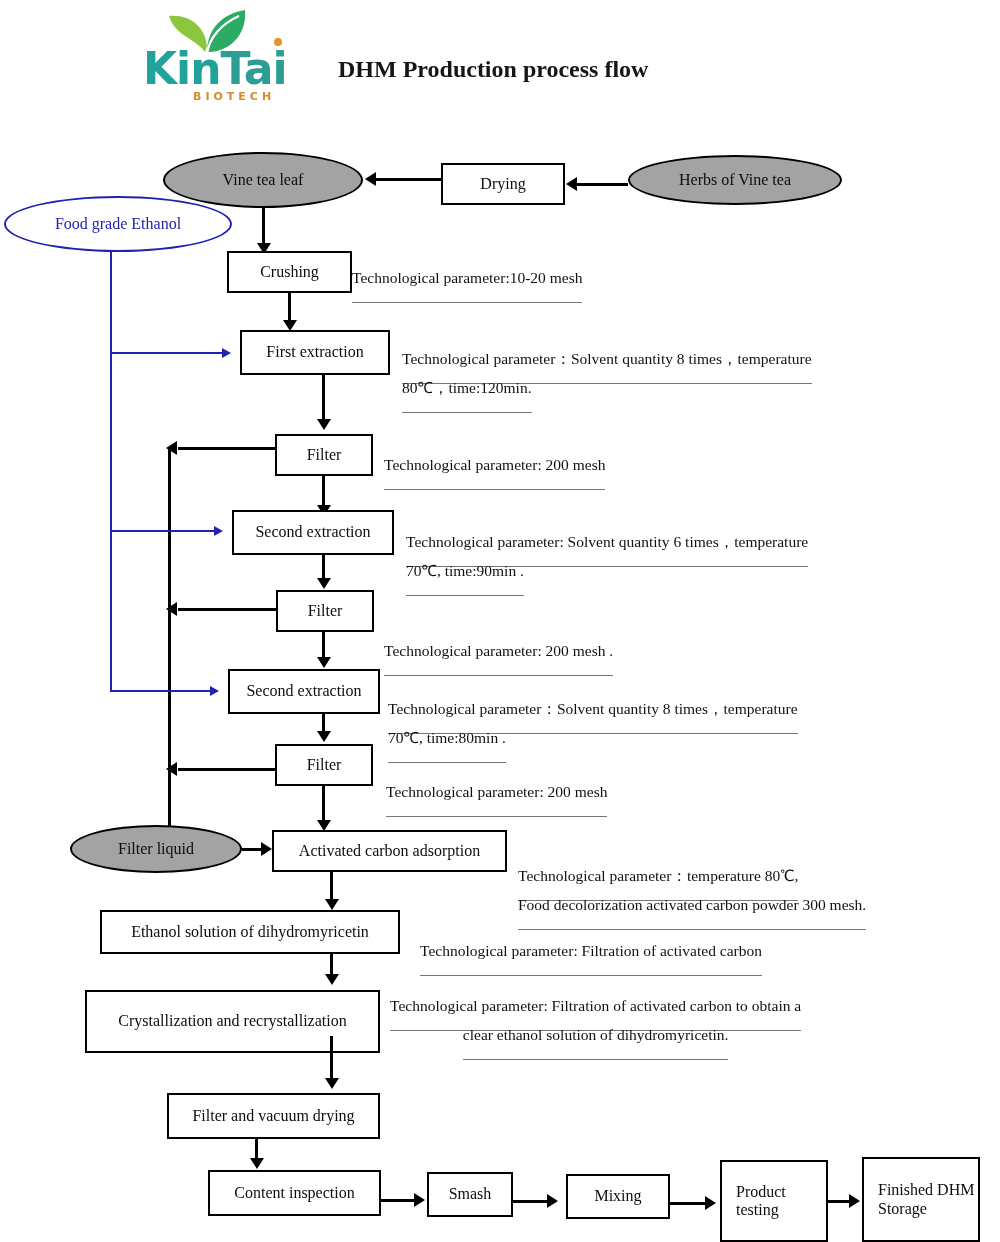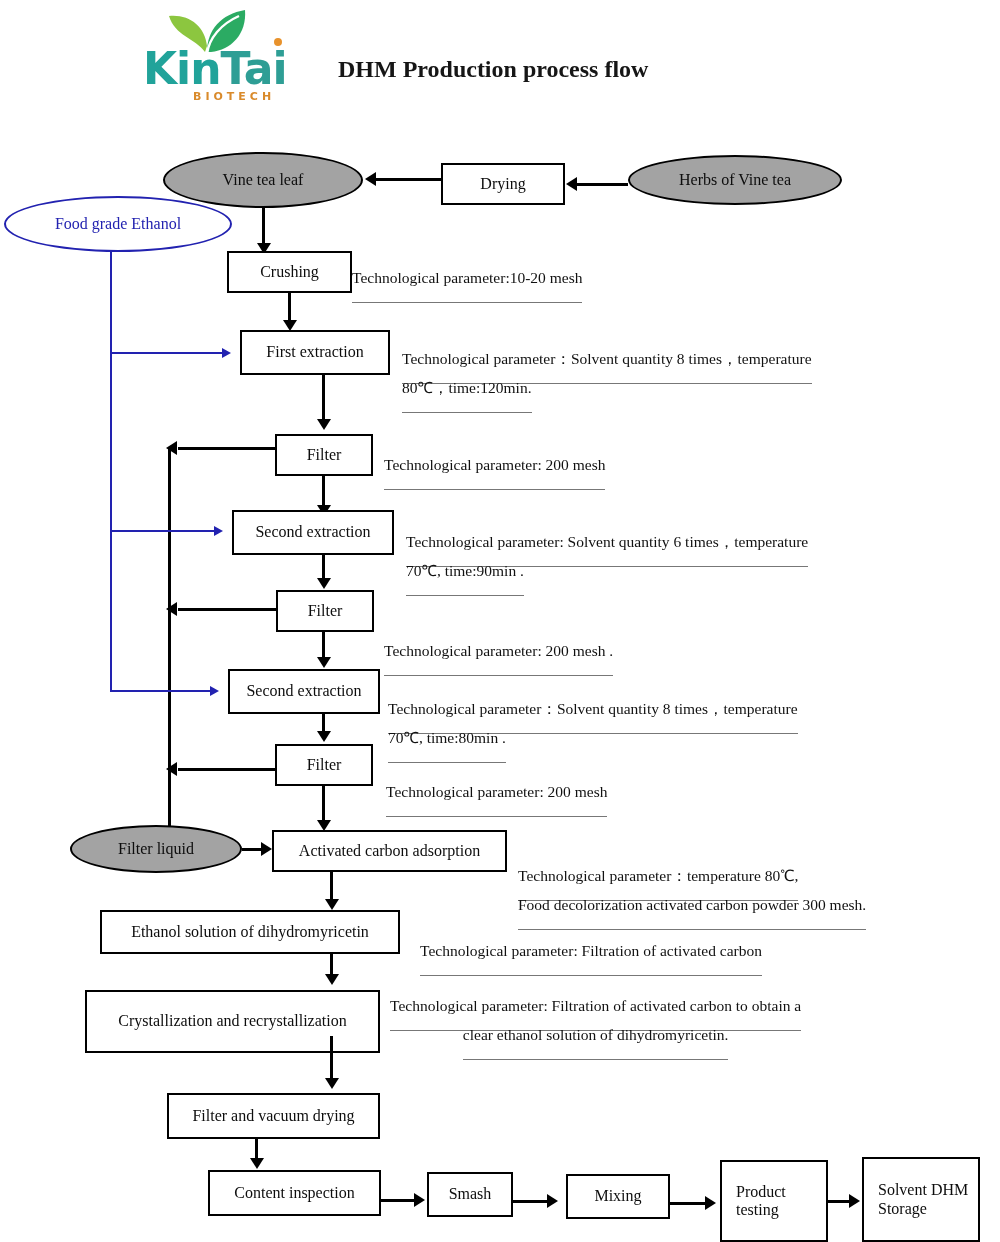--- a/index.html
+++ b/index.html
@@ -250,16 +250,16 @@
   <div class="ln h" style="left:670px;top:1202px;width:38px;"></div>
   <div class="arw right" style="left:705px;top:1196px;"></div>
 
   <div class="node box lft" style="left:720px;top:1160px;width:108px;height:82px;">
     <span>Product testing</span>
   </div>
   <div class="ln h" style="left:828px;top:1200px;width:24px;"></div>
   <div class="arw right" style="left:849px;top:1194px;"></div>
 
   <div class="node box lft" style="left:862px;top:1157px;width:118px;height:85px;">
-    <span>Solvent DHM Storage</span>
+    <span>Finished DHM Storage</span>
   </div>
 
 </div>
 
 </body></html>

